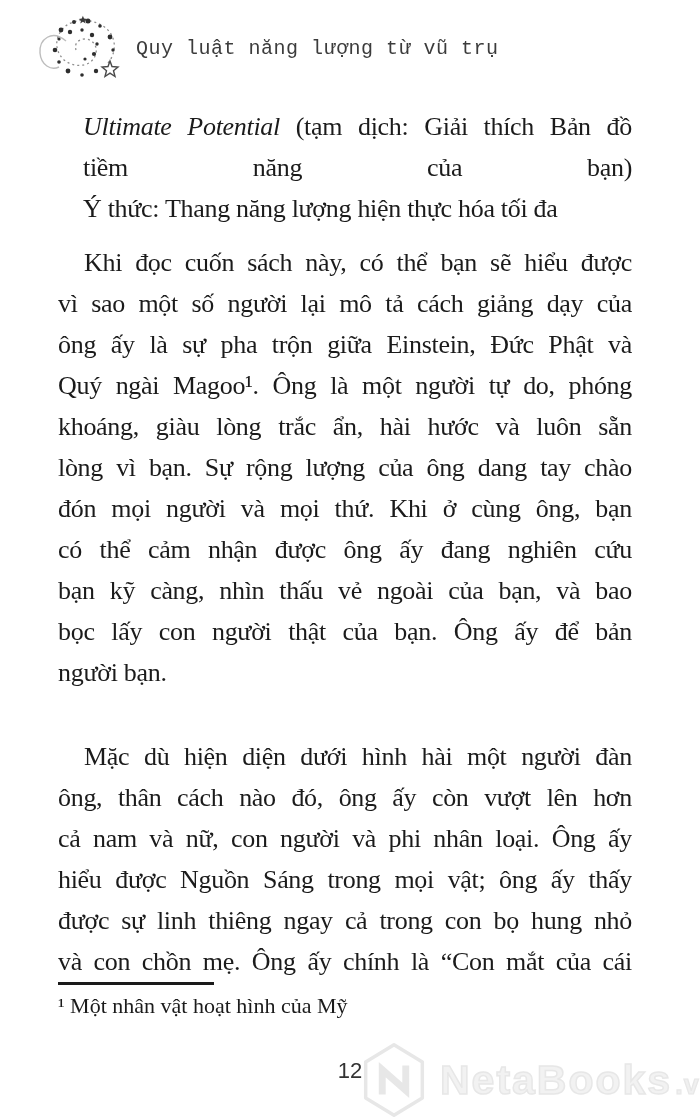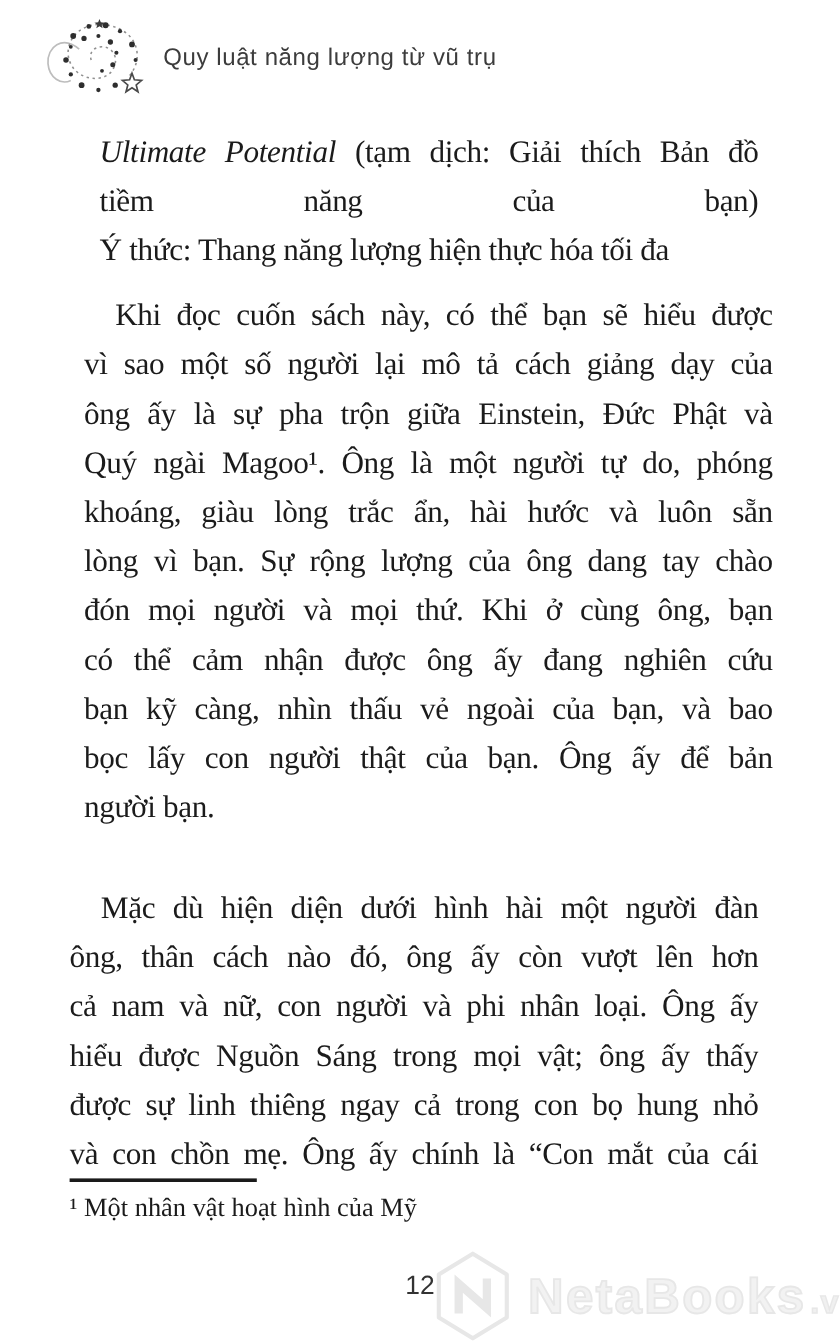--- a/index.html
+++ b/index.html
@@ -11,35 +11,35 @@
     background: #ffffff;
     overflow: hidden;
     font-family: "Liberation Serif", "DejaVu Serif", serif;
     color: #1b1b1b;
   }
 
   
   .header { position: absolute; left: 36px; top: 12px; height: 72px; display: flex; align-items: center; }
   .header-icon { width: 96px; height: 70px; flex: 0 0 auto; }
   .header-title {
-    font-family: Liberation Sans, sans-serif;
+    font-family: Liberation Mono, monospace;
     font-size: 20px;
     color: #3c3c3c;
     letter-spacing: 0.5px;
     margin-left: 4px;
     white-space: nowrap;
   }
 
   
   .para { position: absolute; font-size: 26px; line-height: 41px; letter-spacing: -0.3px; }
   .para .line { height: 41px; overflow: hidden; text-align: justify; text-align-last: justify; }
   .para.last-left .line:last-child { text-align-last: left; }
   .para.indent .line:first-child { padding-left: 26px; }
   .p1 { left: 83px; top: 106px; width: 549px; }
-  .p2 { left: 70px; top: 242px; width: 574px; }
+  .p2 { left: 58px; top: 242px; width: 574px; }
   .p3 { left: 58px; top: 736px; width: 574px; }
   .italic { font-style: italic; }
 
   
   .footnote-rule { position: absolute; left: 58px; top: 982px; width: 156px; height: 3px; background: #1a1a1a; }
   .footnote { position: absolute; left: 58px; top: 993px; width: 574px; font-size: 22px; color: #1b1b1b; }
 
   
   .page-number {
     position: absolute; left: 0; top: 1058px; width: 700px;

